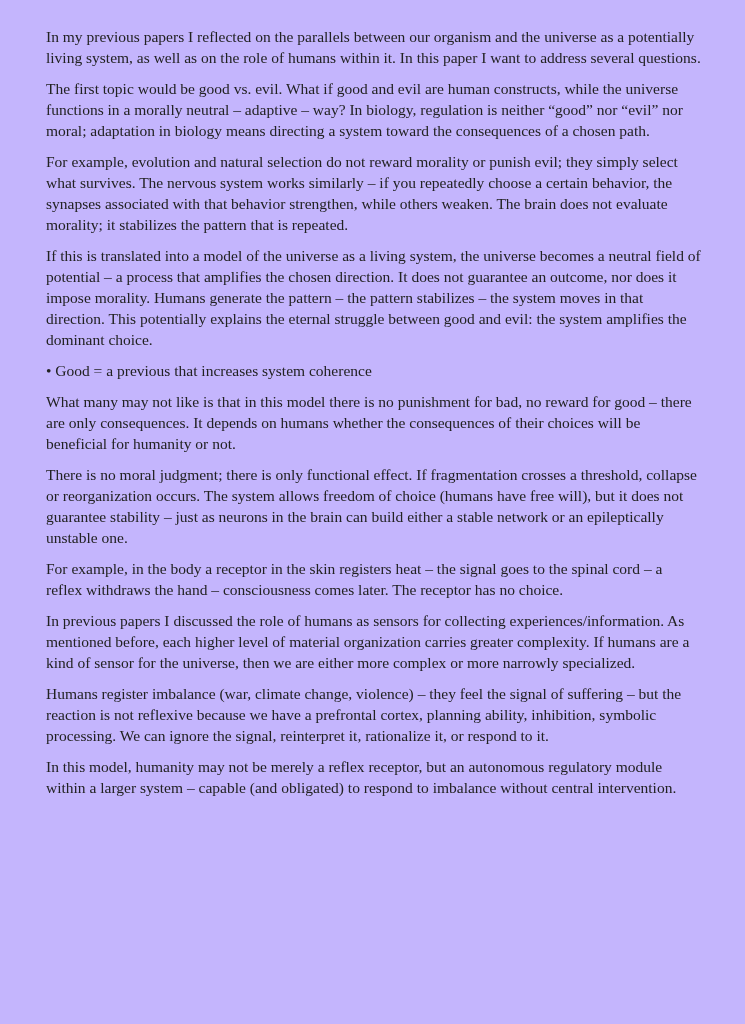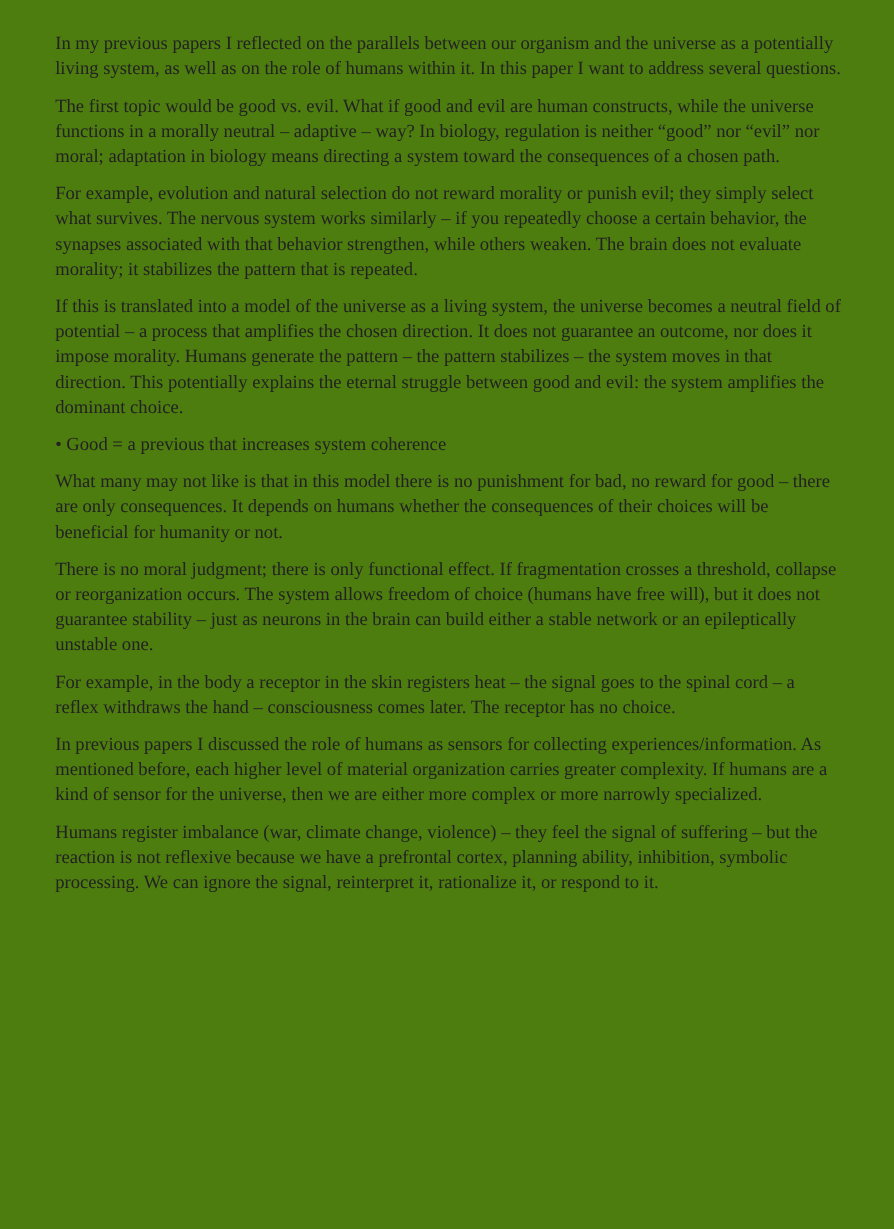--- a/index.html
+++ b/index.html
@@ -5,21 +5,21 @@
   html, body {
     margin: 0;
     padding: 0;
     background: #ffffff;
   }
   .page {
     position: relative;
     width: 745px;
     height: 1024px;
     box-sizing: border-box;
-    background: #4d7c0f;
+    background: #c4b5fd;
     padding: 26px 44px 20px 46px;
     font-family: "Liberation Serif", "DejaVu Serif", serif;
     font-size: 15.5px;
     line-height: 21px;
     color: #222222;
     overflow: hidden;
     text-rendering: optimizeLegibility;
   }
   .block {
     margin: 0 0 10px 0;
@@ -40,13 +40,14 @@
   <p class="block">For example, evolution and natural selection do not reward morality or punish evil; they simply select what survives. The nervous system works similarly – if you repeatedly choose a certain behavior, the synapses associated with that behavior strengthen, while others weaken. The brain does not evaluate morality; it stabilizes the pattern that is repeated.</p>
   <p class="block">If this is translated into a model of the universe as a living system, the universe becomes a neutral field of potential – a process that amplifies the chosen direction. It does not guarantee an outcome, nor does it impose morality. Humans generate the pattern – the pattern stabilizes – the system moves in that direction. This potentially explains the eternal struggle between good and evil: the system amplifies the dominant choice.</p>
   <div class="block">
     <span class="line">• Good = a previous that increases system coherence</span>
   </div>
   <p class="block">What many may not like is that in this model there is no punishment for bad, no reward for good – there are only consequences. It depends on humans whether the consequences of their choices will be beneficial for humanity or not.</p>
   <p class="block">There is no moral judgment; there is only functional effect. If fragmentation crosses a threshold, collapse or reorganization occurs. The system allows freedom of choice (humans have free will), but it does not guarantee stability – just as neurons in the brain can build either a stable network or an epileptically unstable one.</p>
   <p class="block">For example, in the body a receptor in the skin registers heat – the signal goes to the spinal cord – a reflex withdraws the hand – consciousness comes later. The receptor has no choice.</p>
   <p class="block">In previous papers I discussed the role of humans as sensors for collecting experiences/information. As mentioned before, each higher level of material organization carries greater complexity. If humans are a kind of sensor for the universe, then we are either more complex or more narrowly specialized.</p>
   <p class="block">Humans register imbalance (war, climate change, violence) – they feel the signal of suffering – but the reaction is not reflexive because we have a prefrontal cortex, planning ability, inhibition, symbolic processing. We can ignore the signal, reinterpret it, rationalize it, or respond to it.</p>
+  <p class="block">In this model, humanity may not be merely a reflex receptor, but an autonomous regulatory module within a larger system – capable (and obligated) to respond to imbalance without central intervention.</p>
 </div>
 
 </body></html>

